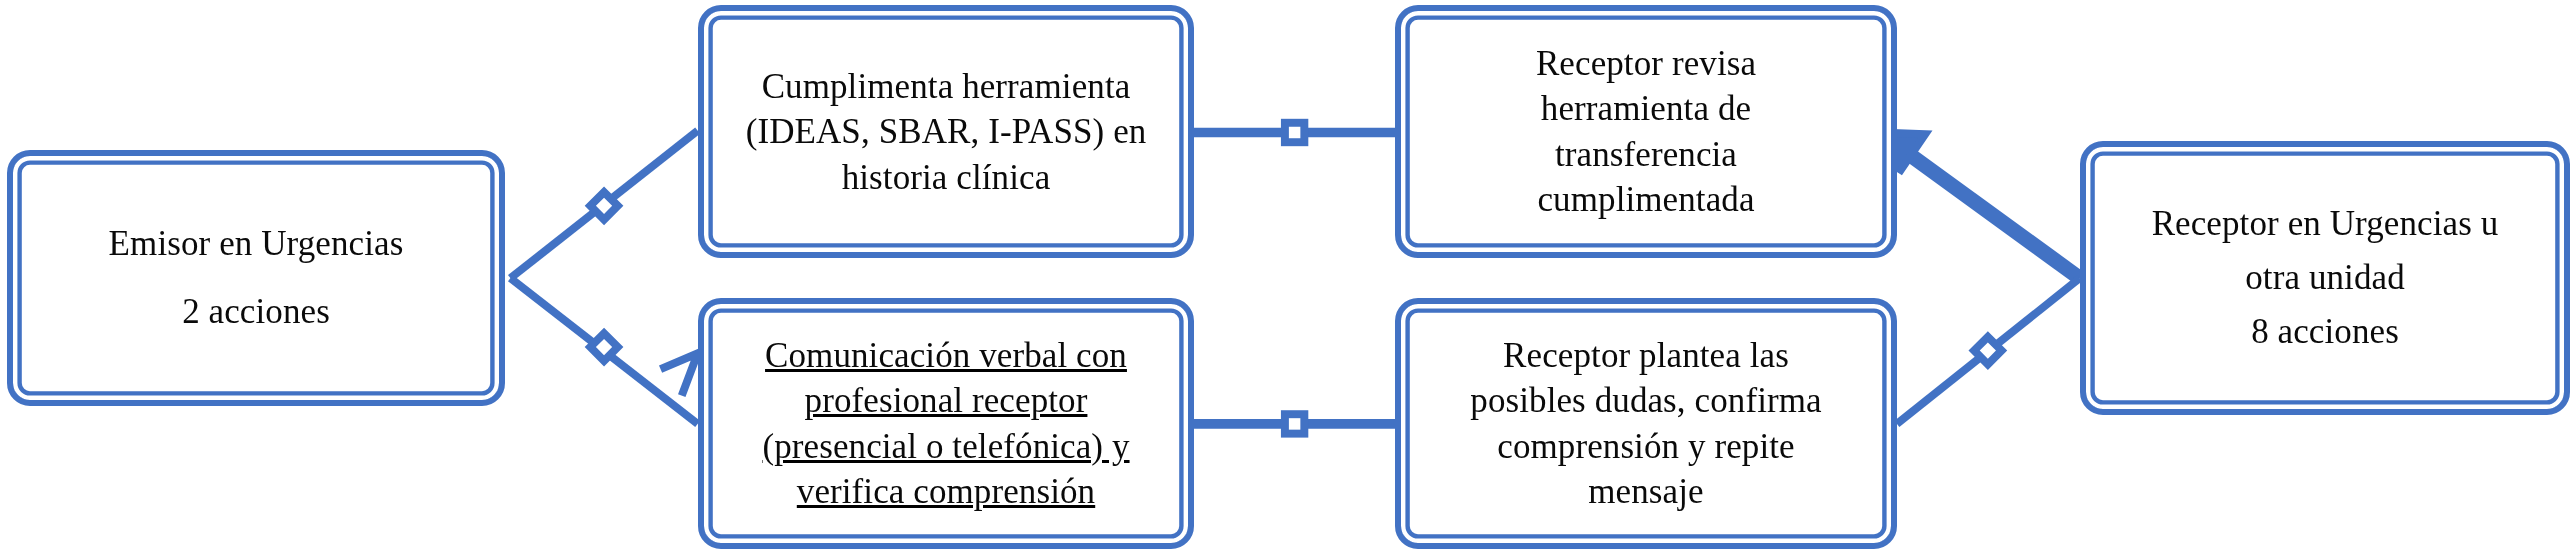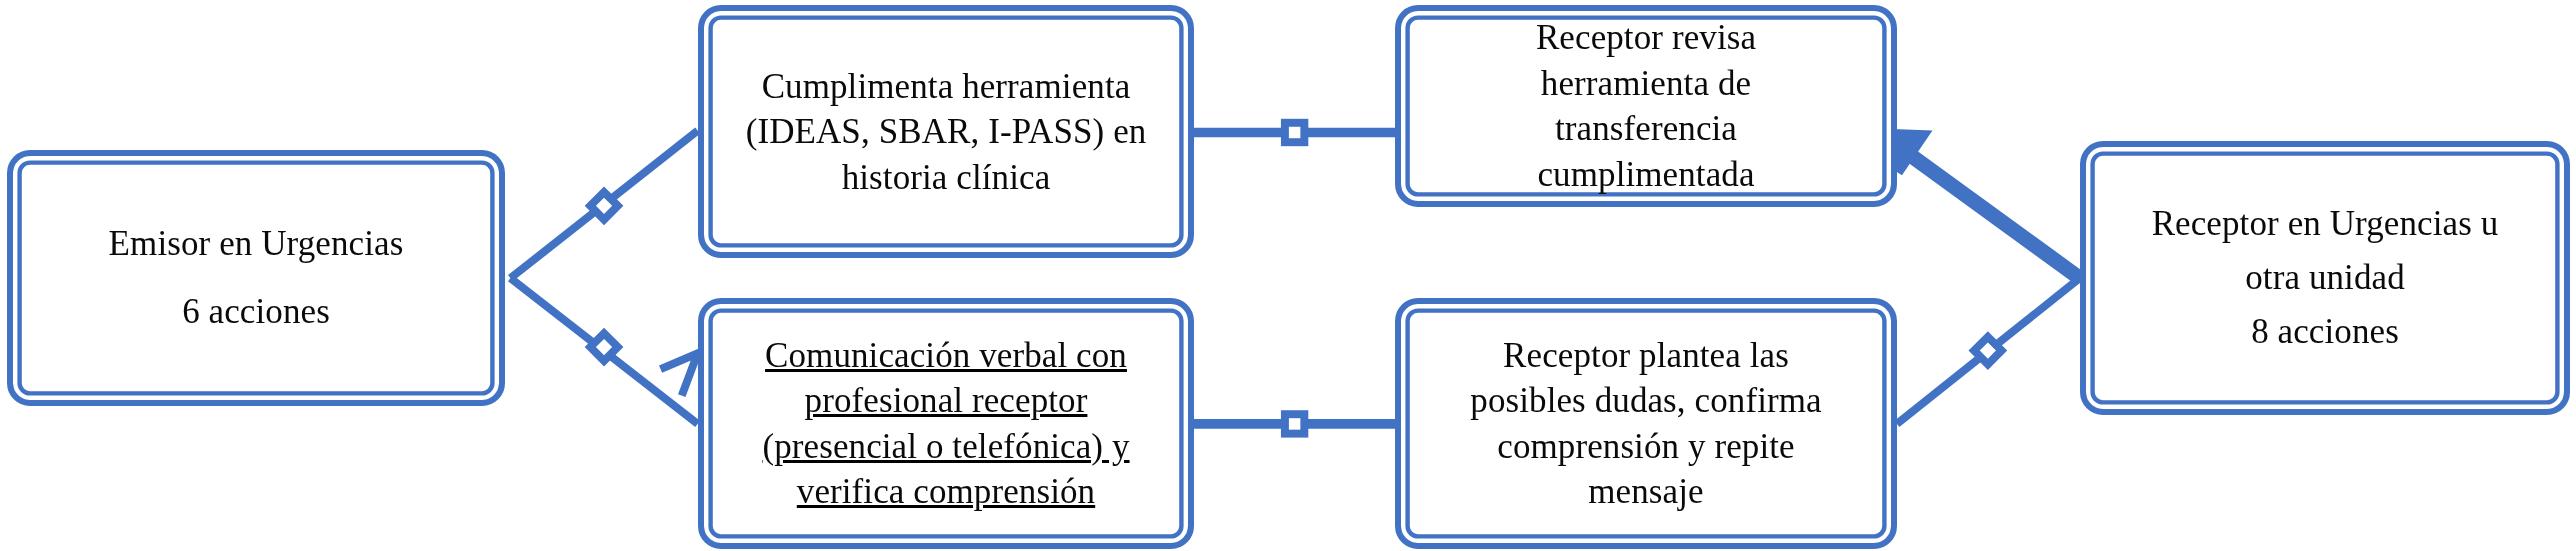--- a/index.html
+++ b/index.html
@@ -86,30 +86,30 @@
     </g>
 
     <g>
       <line x1="2148" y1="480" x2="2355" y2="315" stroke="#4272C4" stroke-width="9"></line>
       <rect x="2240" y="386" width="22" height="22" transform="rotate(45 2251 397)" fill="#ffffff" stroke="#4272C4" stroke-width="9"></rect>
     </g>
   </svg>
 
   <div class="node" style="left:7px; top:150px; width:498px; height:256px;">
     <div class="node-text spaced">Emisor en Urgencias
-6 acciones</div>
+2 acciones</div>
   </div>
 
   <div class="node" style="left:698px; top:5.3px; width:496px; height:253px;">
     <div class="node-text">Cumplimenta herramienta
 (IDEAS, SBAR, I-PASS) en
 historia clínica</div>
   </div>
 
-  <div class="node" style="left:1395px; top:5.3px; width:502px; height:202px;">
+  <div class="node" style="left:1395px; top:5.3px; width:502px; height:253px;">
     <div class="node-text">Receptor revisa
 herramienta de
 transferencia
 cumplimentada</div>
   </div>
 
   <div class="node" style="left:698px; top:298px; width:496px; height:251px;text-decoration:underline;">
     <div class="node-text">Comunicación verbal con
 profesional receptor
 (presencial o telefónica) y

